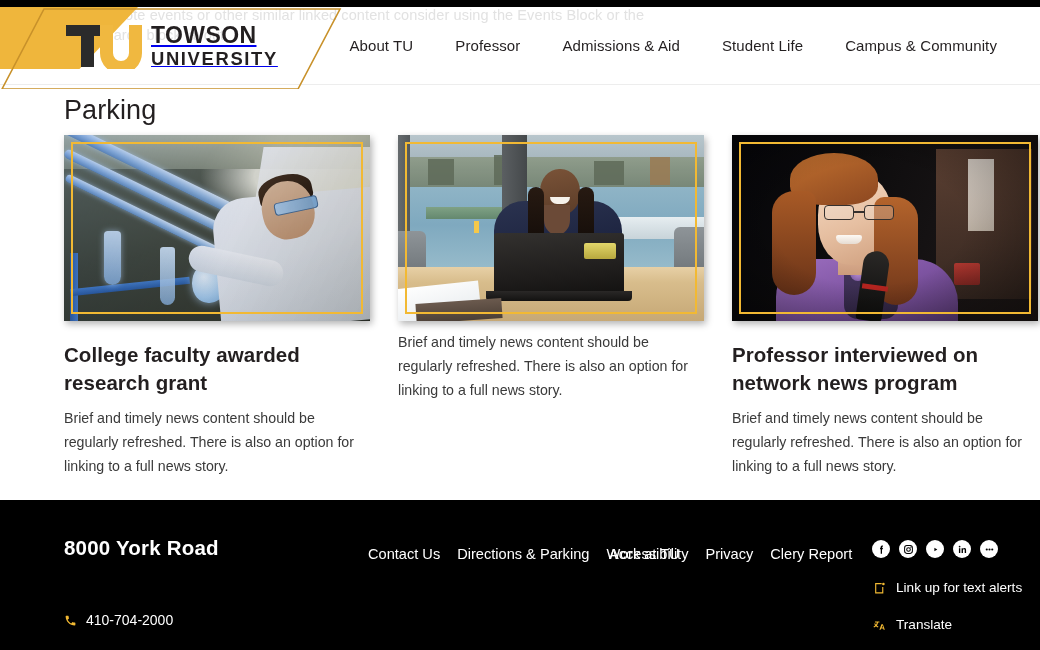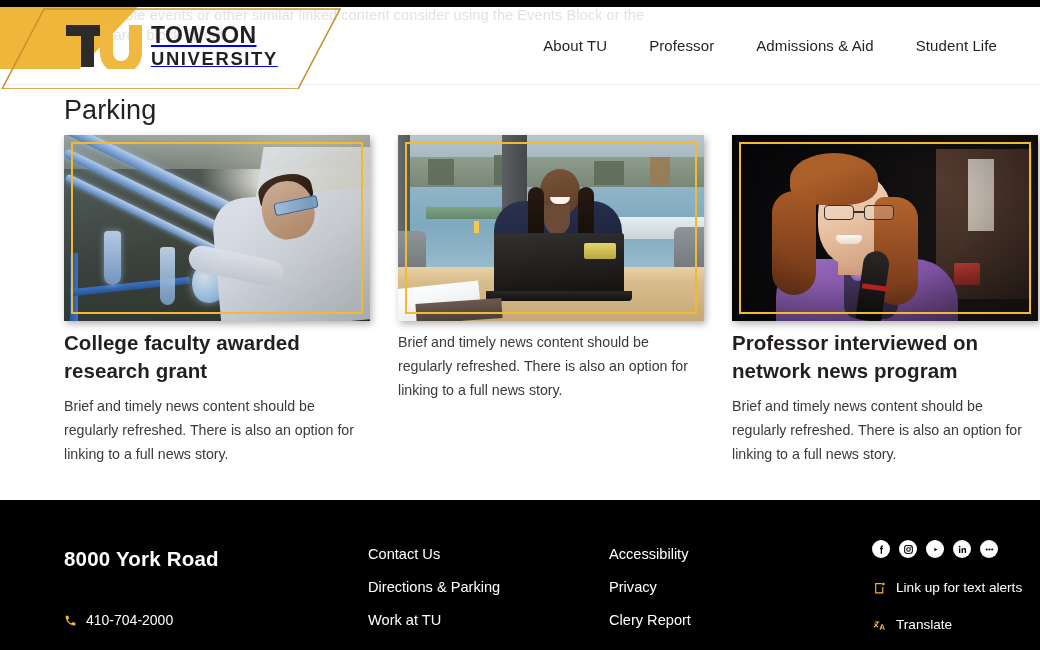--- a/index.html
+++ b/index.html
@@ -91,21 +91,21 @@
   .card-media{
     position:relative; width:306px; height:186px; overflow:hidden;
     box-shadow:2px 3px 7px rgba(0,0,0,.30);
   }
   .card-media .photo{ position:absolute; inset:0; overflow:hidden; }
   .gold-frame{
     position:absolute; left:7px; top:7px; right:7px; bottom:7px;
     border:2px solid #f2b933; pointer-events:none; z-index:5;
   }
   .card-title{
-    margin-top:8px; font-size:20.5px; font-weight:bold; line-height:1.37;
+    margin-top:20px; font-size:20.5px; font-weight:bold; line-height:1.37;
     color:#231f20; letter-spacing:.05px;
   }
   .card-body{
     margin-top:10px; font-size:14.2px; line-height:1.68; color:#3a3a3a;
   }
 
   
   
   .ph-lab{ position:absolute; inset:0;
     background:
@@ -258,30 +258,30 @@
   .ph-interview .mic-band{ position:absolute; left:130px; top:150px; width:26px; height:5px;
     background:#b3241f; transform:rotate(8deg); }
   .ph-interview .vig{ position:absolute; inset:0;
     background:radial-gradient(ellipse 78% 82% at 45% 48%, rgba(0,0,0,0) 40%, rgba(0,0,0,.55) 100%); }
 
   
   .site-footer{
     position:absolute; left:0; top:500px; width:1040px; height:150px;
     background:#000000; color:#ffffff; z-index:3;
   }
-  .f-addr{ position:absolute; left:64px; top:45px; }
+  .f-addr{ position:absolute; left:64px; top:34px; }
   .f-addr .line{ font-size:20.5px; font-weight:bold; line-height:1.33; letter-spacing:.2px; }
   .f-phone{
     position:absolute; left:64px; top:112px;
     display:flex; align-items:center; gap:9px;
     font-size:14px; color:#ffffff; text-decoration:none;
   }
   .f-phone .ic{ color:#f2b933; display:flex; }
 
-  .f-col{ position:absolute; top:46px; display:flex; flex-direction:column; gap:17px; }
+  .f-col{ position:absolute; top:46px; display:flex; gap:17px; }
   .f-col.c1{ left:368px; }
   .f-col.c2{ left:609px; }
   .f-col a{ font-size:14.6px; color:#ffffff; text-decoration:none; white-space:nowrap; }
 
   .f-right{ position:absolute; left:872px; top:40px; }
   .socials{ display:flex; gap:9px; align-items:center; }
   .soc{
     width:18px; height:18px; border-radius:50%; background:#ffffff;
     display:flex; align-items:center; justify-content:center;
     color:#000000; text-decoration:none;
@@ -326,20 +326,21 @@
       <span class="wm-top">TOWSON</span>
       <span class="wm-bot">UNIVERSITY</span>
     </span>
   </a>
 
   <nav class="main-nav">
     <a class="nav-link" href="#">About TU</a>
     <a class="nav-link" href="#">Professor</a>
     <a class="nav-link" href="#">Admissions &amp; Aid</a>
     <a class="nav-link" href="#">Student Life</a>
+    <a class="nav-link" href="#">Campus &amp; Community</a>
   </nav>
 </header>
 <div class="header-hairline"></div>
 
 <h1 class="page-title">Parking</h1>
 
 <section class="cards">
 
   <article class="card">
     <div class="card-media">

